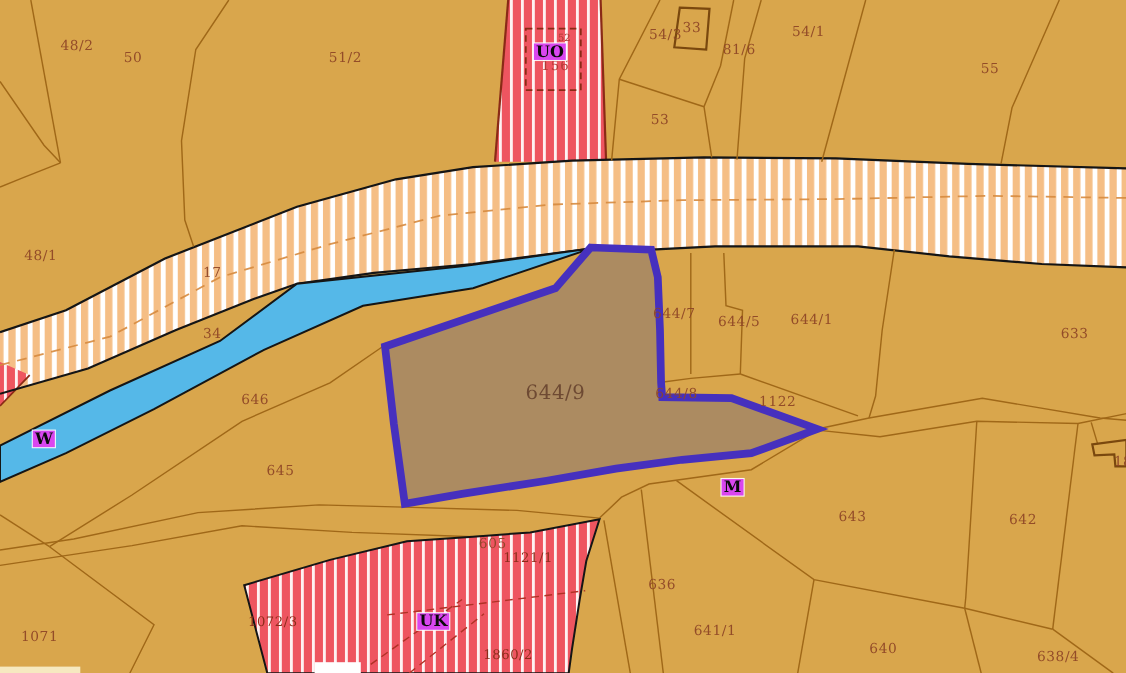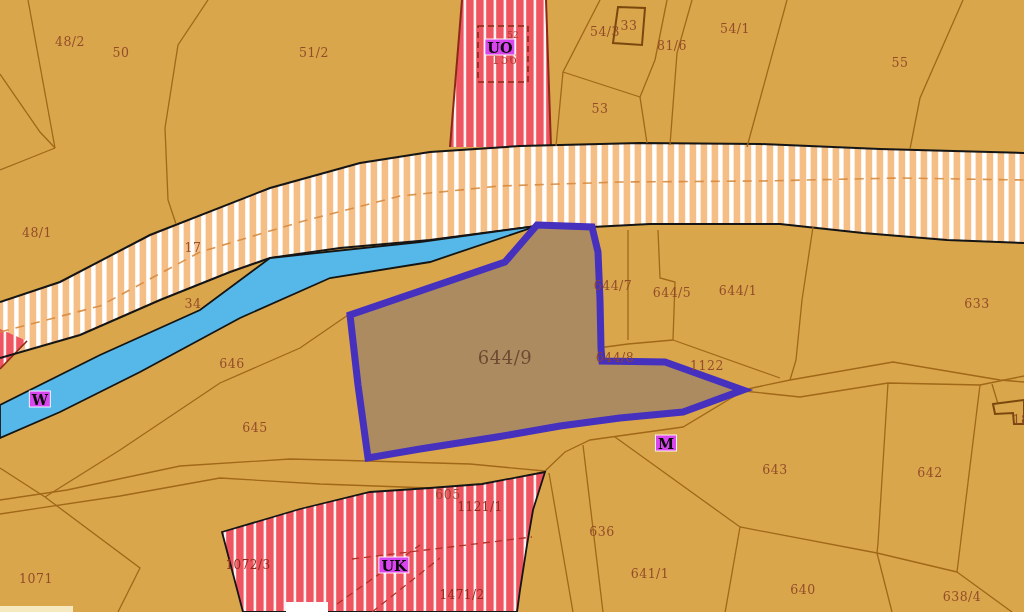--- a/index.html
+++ b/index.html
@@ -140,19 +140,19 @@
       <div class="lbl lbl-parcel" style="left: 578px; top: 531px; margin-left: 24px;">636</div>
       <div class="lbl lbl-parcel" style="left: 650px; top: 573px;">641/1</div>
       <div class="lbl lbl-parcel" style="left: 803px; top: 589px;">640</div>
       <div class="lbl lbl-parcel" style="left: 962px; top: 596px;">638/4</div>
       <div class="lbl lbl-parcel" style="left: 36px; top: 578px;">1071</div>
       <div class="lbl lbl-parcel" style="left: 1021px; top: 419px;">18</div>
       <div class="lbl lbl-crimson" style="left: 505px; top: 60px;">156</div>
       <div class="lbl lbl-red-small" style="left: 513px; top: 35px;">52</div>
       <div class="lbl lbl-red" style="left: 248px; top: 565px;">1072/3</div>
       <div class="lbl lbl-red" style="left: 480px; top: 507px;">1121/1</div>
-      <div class="lbl lbl-red" style="left: 462px; top: 595px;">1471/2</div>
+      <div class="lbl lbl-red" style="left: 462px; top: 595px;">1860/2</div>
       <div class="lbl lbl-marker" style="left: 500px; top: 47px;">UO</div>
       <div class="lbl lbl-marker" style="left: 40px; top: 399px;">W</div>
       <div class="lbl lbl-marker" style="left: 666px; top: 443px;">M</div>
       <div class="lbl lbl-marker" style="left: 394px; top: 565px;">UK</div>
     </div>
 </div>
 
 </body></html>

